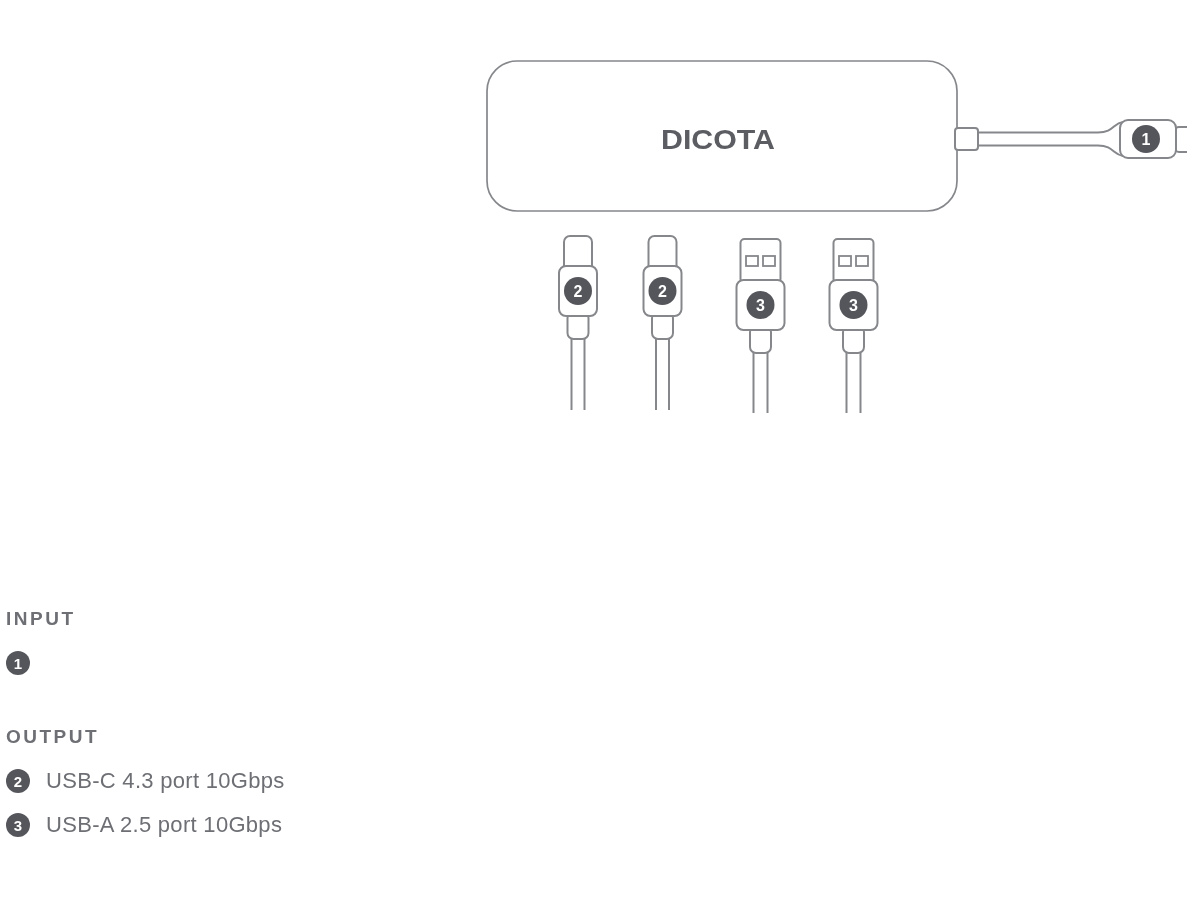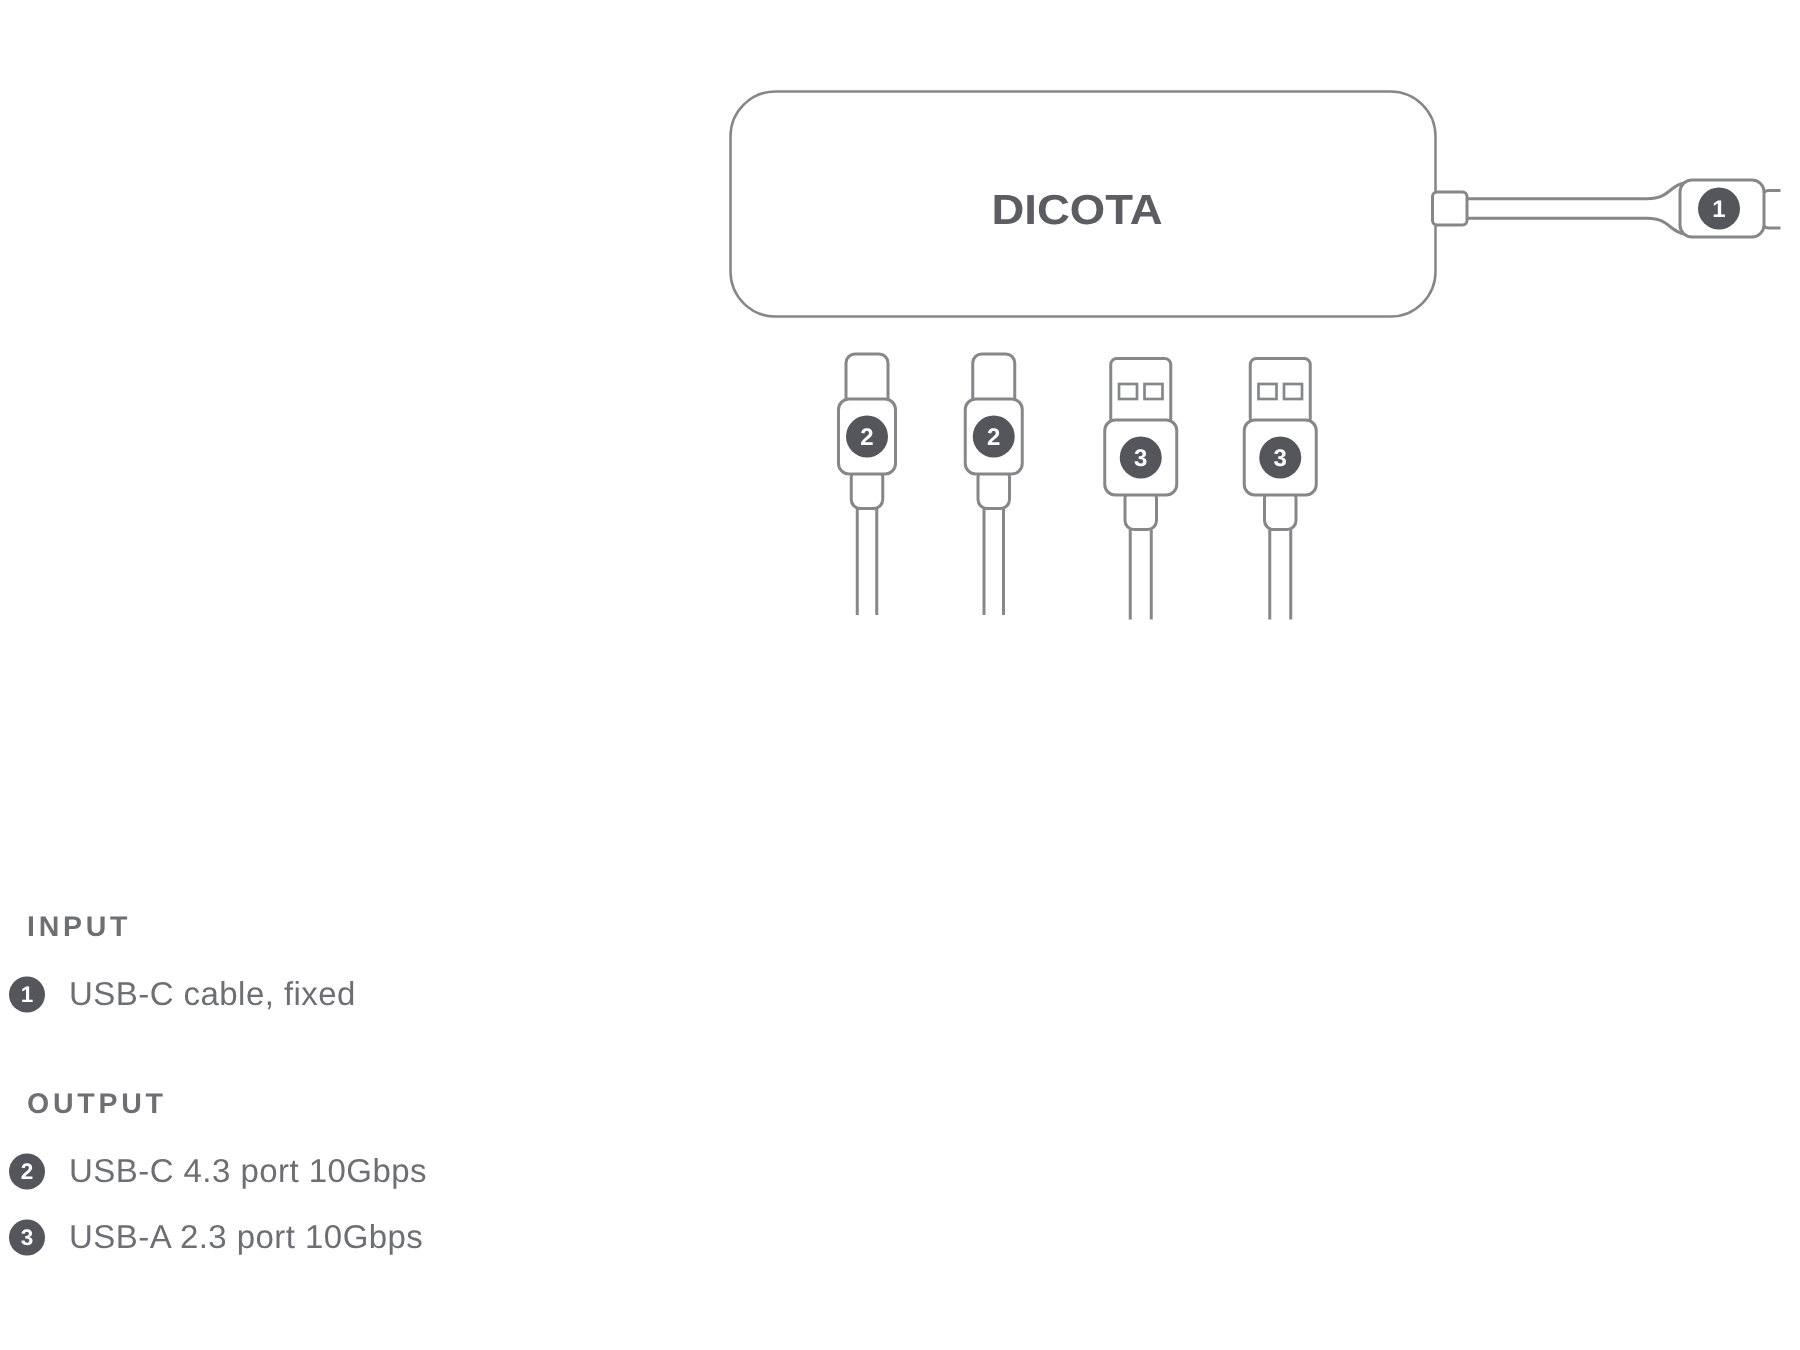--- a/index.html
+++ b/index.html
@@ -62,21 +62,20 @@
   }
   
   .legend-heading {
     position: absolute;
     left: 6px;
     color: #6d6f74;
     font-size: 19px;
     font-weight: bold;
     letter-spacing: 2.5px;
     line-height: 22px;
-    margin-left: 12px;
   }
   .legend-row {
     position: absolute;
     left: 6px;
     display: flex;
     align-items: center;
     gap: 16px;
     height: 24px;
   }
   .legend-badge {
@@ -167,29 +166,28 @@
       <path class="cable" d="M 846.5 353 V 413 M 860.5 353 V 413"></path>
     </g>
   </svg>
 
   <div>
 
     <div class="legend-heading" id="input-heading">INPUT</div>
 
     <div class="legend-row" id="input-row-1">
       <div class="legend-badge">1</div>
-      <div class="legend-label">USB-C cable, fixed</div>
     </div>
 
     <div class="legend-heading" id="output-heading">OUTPUT</div>
 
     <div class="legend-row" id="output-row-1">
       <div class="legend-badge">2</div>
       <div class="legend-label">USB-C 4.3 port 10Gbps</div>
     </div>
 
     <div class="legend-row" id="output-row-2">
       <div class="legend-badge">3</div>
-      <div class="legend-label">USB-A 2.3 port 10Gbps</div>
+      <div class="legend-label">USB-A 2.5 port 10Gbps</div>
     </div>
 
   </div>
 </div>
 
 </body></html>

